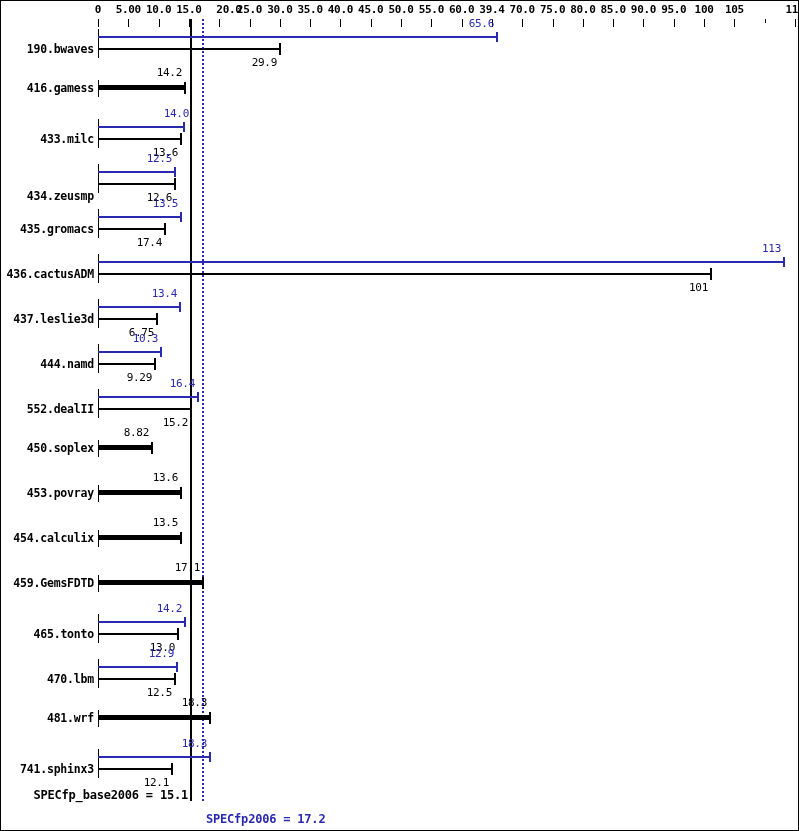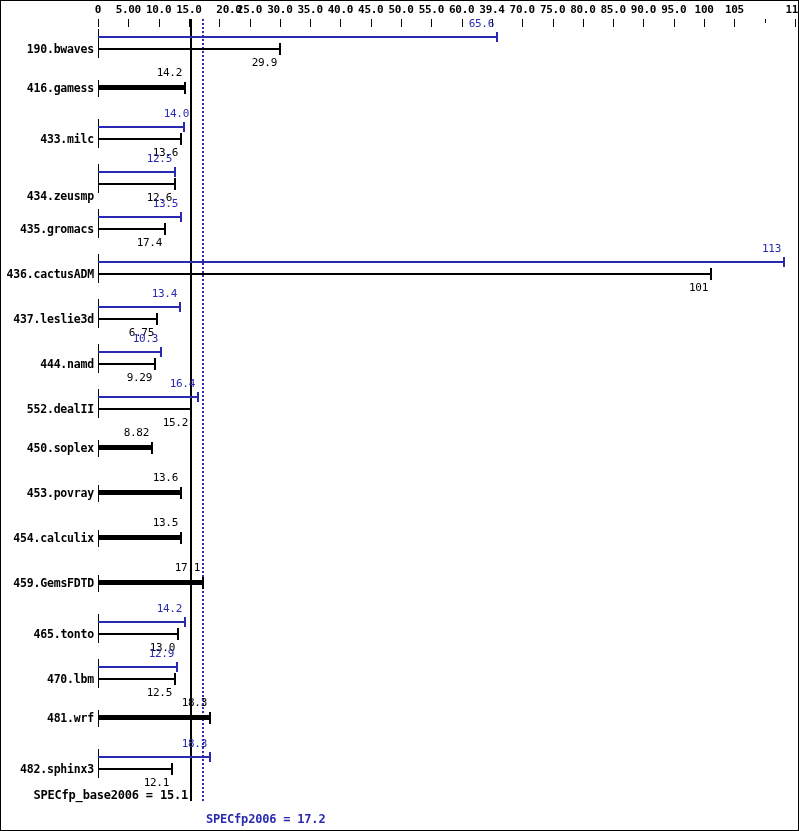--- a/index.html
+++ b/index.html
@@ -245,21 +245,21 @@
       <div class="val val-peak" style="left: 173px; top: 646px; transform: translateX(-100%);">12.9</div>
       <div class="bar bar-base" style="left: 97px; top: 677px; width: 75.7609px; height: 2px;"></div>
       <div class="bar-cap cap-base" style="left: 173px; top: 672px; height: 12px; width: 2px;"></div>
       <div class="val val-base" style="left: 171px; top: 685px; transform: translateX(-100%);">12.5</div>
       <div class="row-start-tick" style="left: 97px; top: 709px; height: 17px;"></div>
       <div class="bench-label" style="left: 0px; width: 93px; top: 710px;">481.wrf</div>
       <div class="bar bar-base" style="left: 97px; top: 714px; width: 110.914px; height: 5px;"></div>
       <div class="bar-cap cap-base" style="left: 208px; top: 711px; height: 12px; width: 2px;"></div>
       <div class="val val-base" style="left: 206px; top: 695px; transform: translateX(-100%);">18.3</div>
       <div class="row-start-tick" style="left: 97px; top: 748px; height: 29px;"></div>
-      <div class="bench-label" style="left: 0px; width: 93px; top: 761px;">482.sphinx3</div>
+      <div class="bench-label" style="left: 0px; width: 93px; top: 761px;">741.sphinx3</div>
       <div class="bar bar-peak" style="left: 97px; top: 755px; width: 110.914px; height: 2px;"></div>
       <div class="bar-cap cap-peak" style="left: 208px; top: 751px; height: 10px; width: 2px;"></div>
       <div class="val val-peak" style="left: 206px; top: 736px; transform: translateX(-100%);">18.3</div>
       <div class="bar bar-base" style="left: 97px; top: 767px; width: 73.3365px; height: 2px;"></div>
       <div class="bar-cap cap-base" style="left: 170px; top: 762px; height: 12px; width: 2px;"></div>
       <div class="val val-base" style="left: 168px; top: 775px; transform: translateX(-100%);">12.1</div>
     </div>
   <div id="summary-base" class="summary summary-base" style="left: 0px; width: 187px; top: 787px;">SPECfp_base2006 = 15.1</div>
   <div id="summary-peak" class="summary summary-peak" style="left: 205px; top: 811px;">SPECfp2006 = 17.2</div>
 </div>

